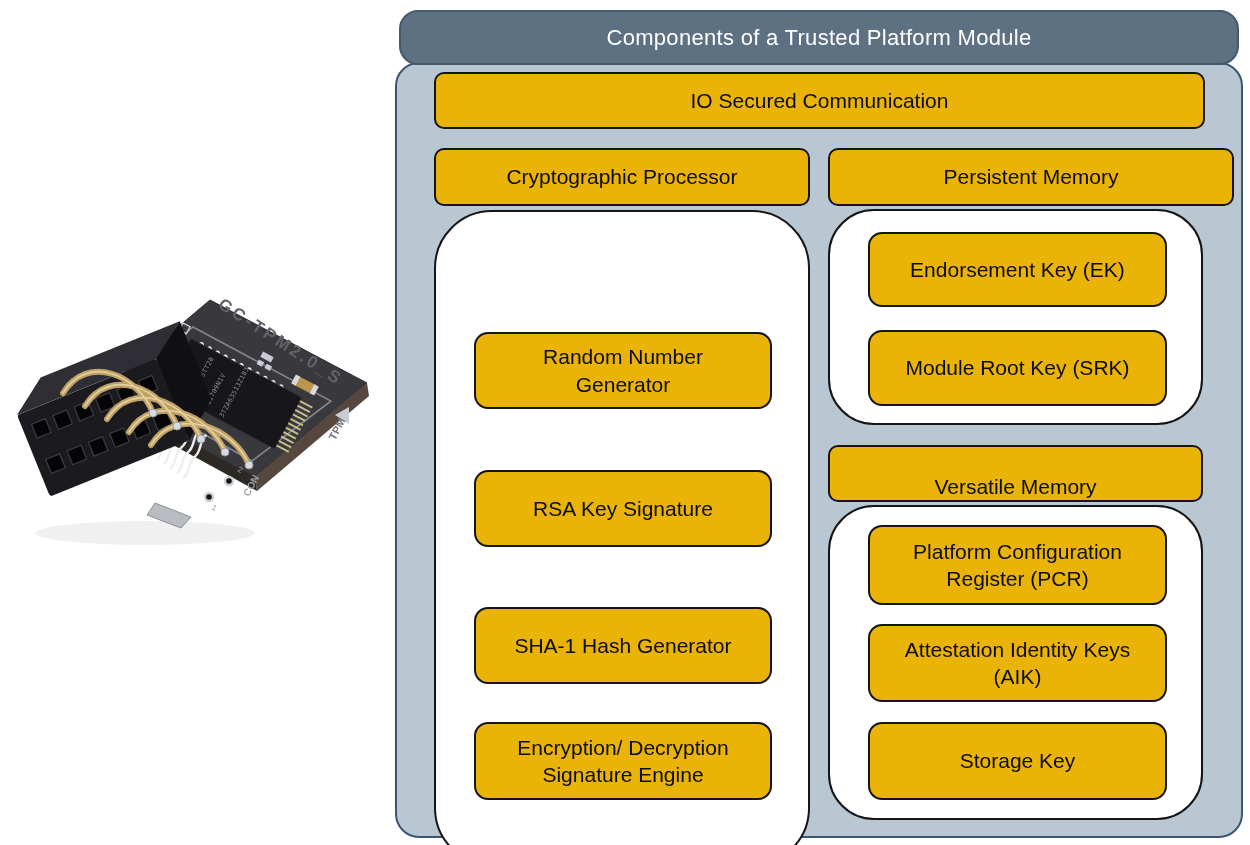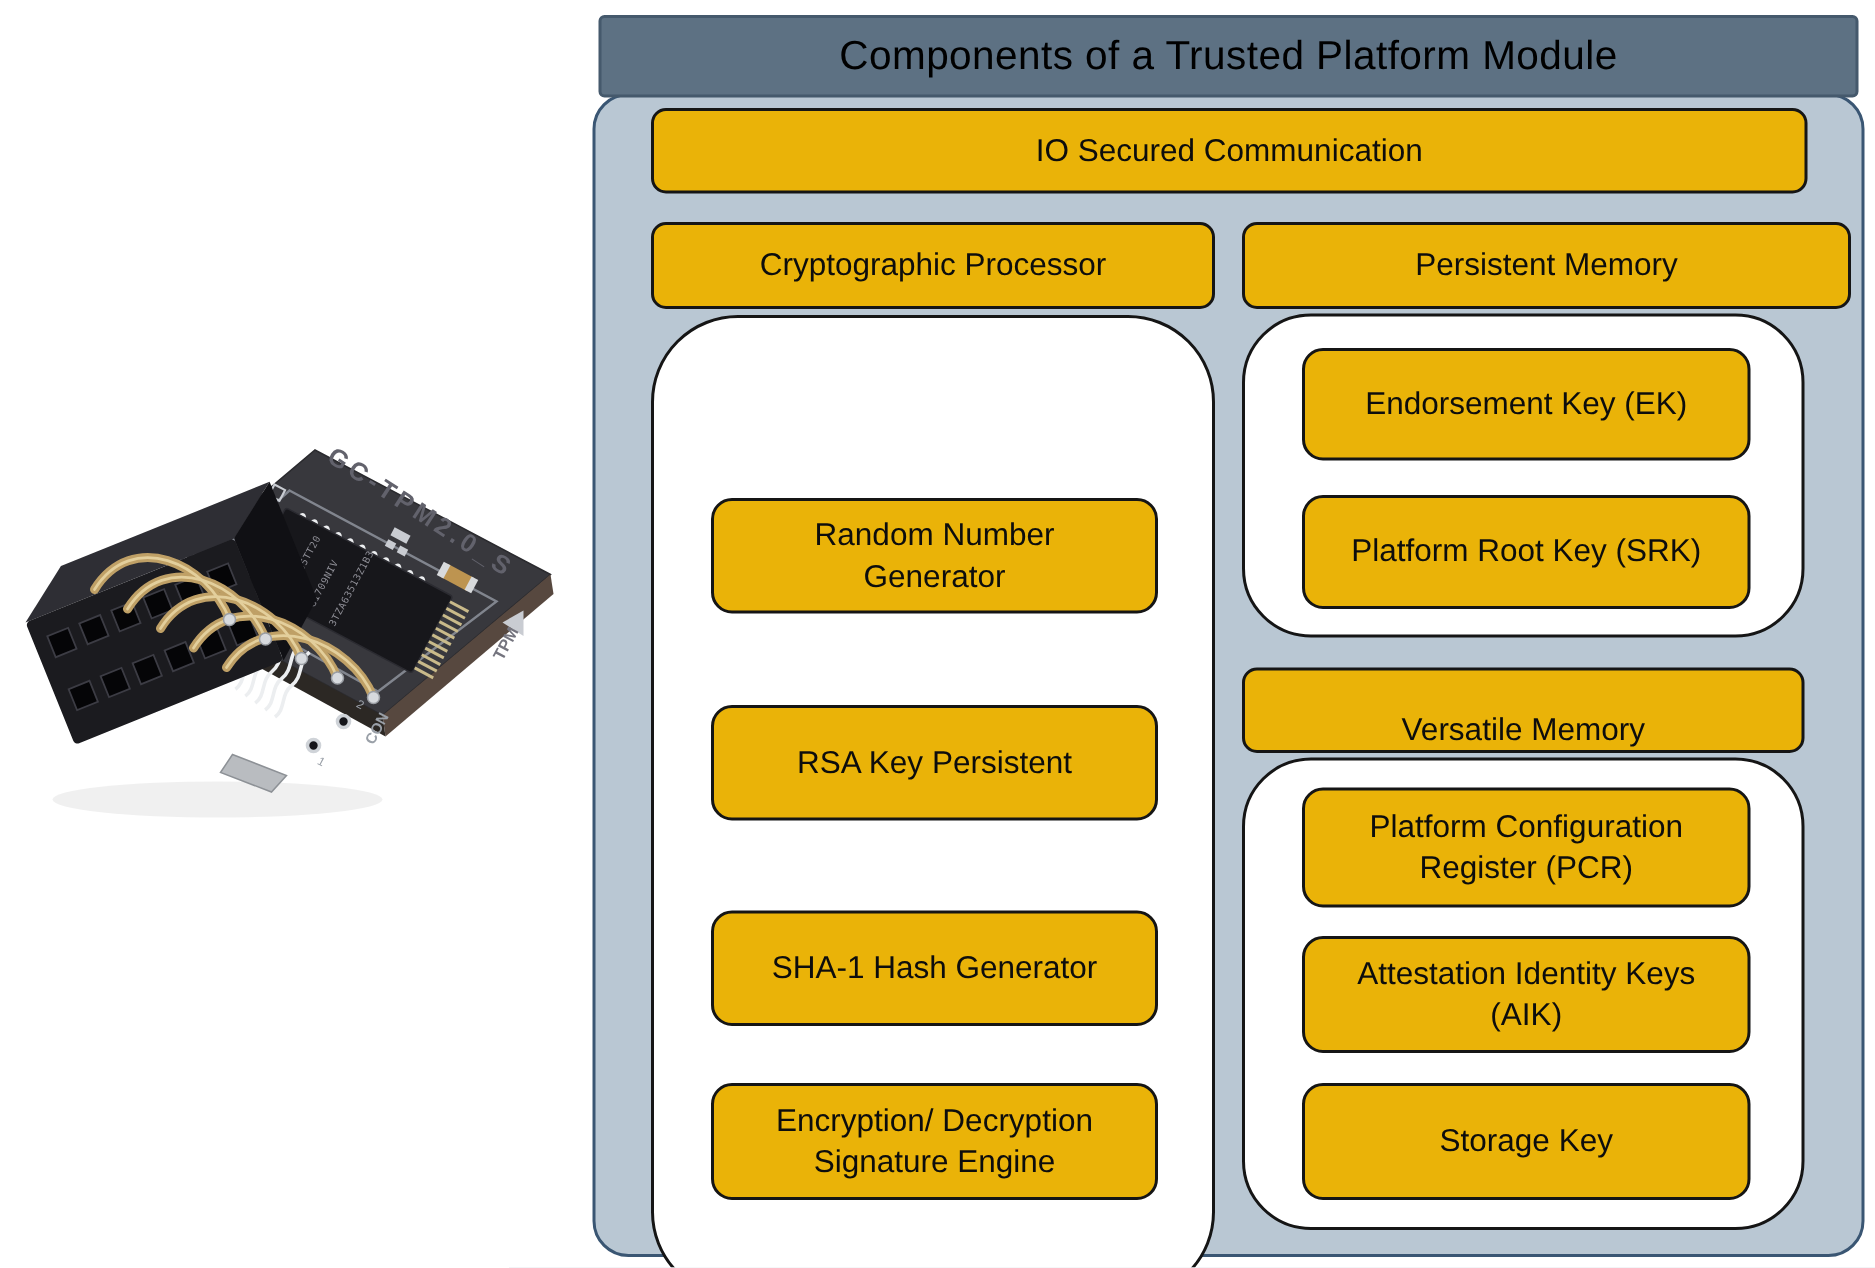--- a/index.html
+++ b/index.html
@@ -7,23 +7,23 @@
     position:relative;width:1250px;height:845px;background:#ffffff;
     font-family:"Liberation Sans","DejaVu Sans",sans-serif;color:#111;overflow:hidden;
   }
   
   .panel{
     position:absolute;left:395px;top:62px;width:848px;height:776px;
     background:#b9c7d3;border:2px solid #3a5673;border-radius:24px;box-sizing:border-box;
   }
   .titlebar{
     position:absolute;left:399px;top:10px;width:840px;height:55px;
-    background:#5d7183;border:2px solid #45596c;border-radius:4px;box-sizing:border-box;
+    background:#5d7183;border:2px solid #45596c;border-radius:19px;box-sizing:border-box;
     display:flex;align-items:center;justify-content:center;
-    color:#000000;font-size:27px;letter-spacing:.3px;z-index:3;
+    color:#ffffff;font-size:22px;letter-spacing:.3px;z-index:3;
   }
   .wbox{
     position:absolute;background:#eab308;border:2.5px solid #151515;box-sizing:border-box;
     display:flex;align-items:center;justify-content:center;text-align:center;
     font-size:21px;line-height:1.3;color:#0d0d0d;
   }
   .hdr{border-radius:10px;}
   .leaf{border-radius:14px;}
   .bigbox{
     position:absolute;background:#ffffff;border:2.5px solid #151515;box-sizing:border-box;
@@ -199,39 +199,39 @@
     </div>
 
     <div class="wbox hdr crypto-hdr">
       <span>Cryptographic Processor</span>
     </div>
     <div class="bigbox crypto-body">
       <div class="wbox leaf" style="top:120px;">
         <span class="wrapnarrow" style="max-width:200px;">Random Number Generator</span>
       </div>
       <div class="wbox leaf" style="top:258px;">
-        <span>RSA Key Persistent</span>
+        <span>RSA Key Signature</span>
       </div>
       <div class="wbox leaf" style="top:395px;align-items:center;">
         <span>SHA-1 Hash Generator</span>
       </div>
       <div class="wbox leaf" style="top:510px;height:78px;">
         <span class="wrapnarrow" style="max-width:250px;">Encryption/ Decryption Signature Engine</span>
       </div>
     </div>
 
     <div class="wbox hdr pers-hdr">
       <span>Persistent Memory</span>
     </div>
     <div class="bigbox pers-body">
       <div class="wbox leaf rightleaf" style="top:21px;height:75px;">
         <span>Endorsement Key (EK)</span>
       </div>
       <div class="wbox leaf rightleaf" style="top:119px;height:76px;">
-        <span>Platform Root Key (SRK)</span>
+        <span>Module Root Key (SRK)</span>
       </div>
     </div>
 
     <div class="wbox hdr vers-hdr">
       <span>Versatile Memory</span>
     </div>
     <div class="bigbox vers-body">
       <div class="wbox leaf rightleaf" style="top:18px;height:80px;">
         <span class="wrapnarrow" style="max-width:240px;">Platform Configuration Register (PCR)</span>
       </div>

